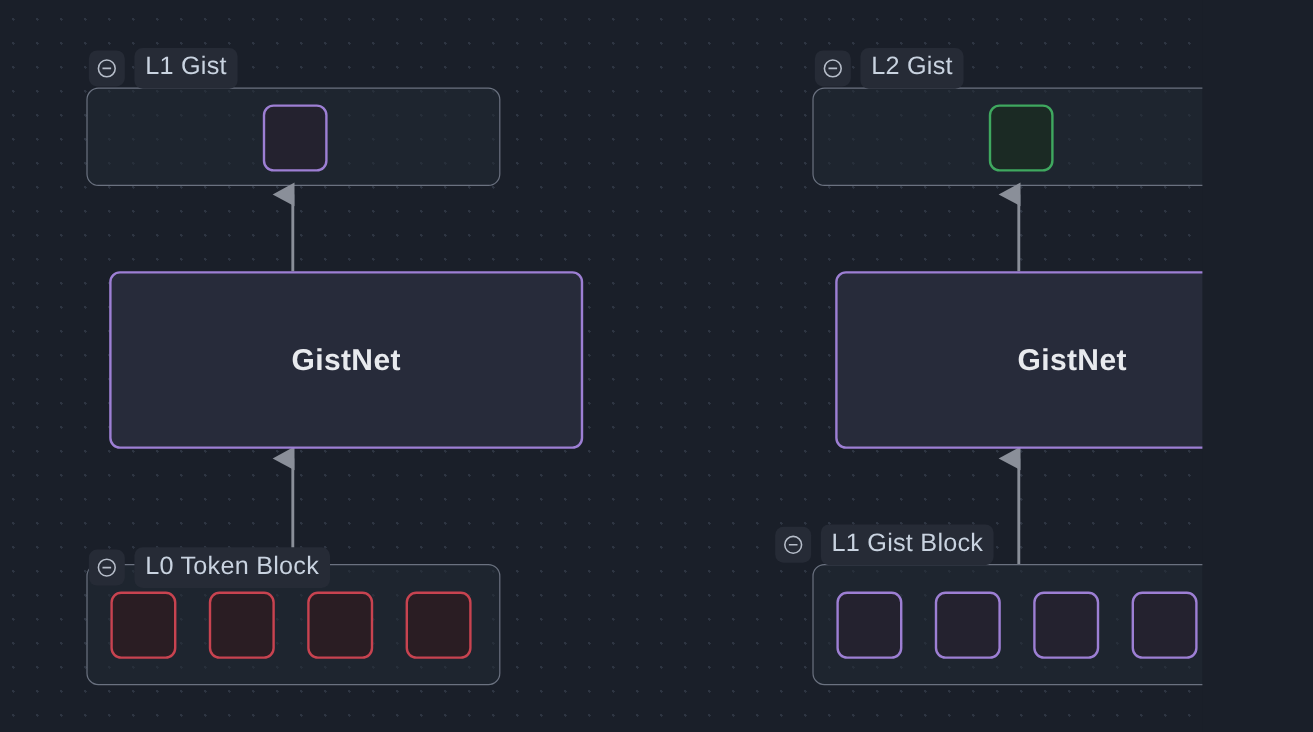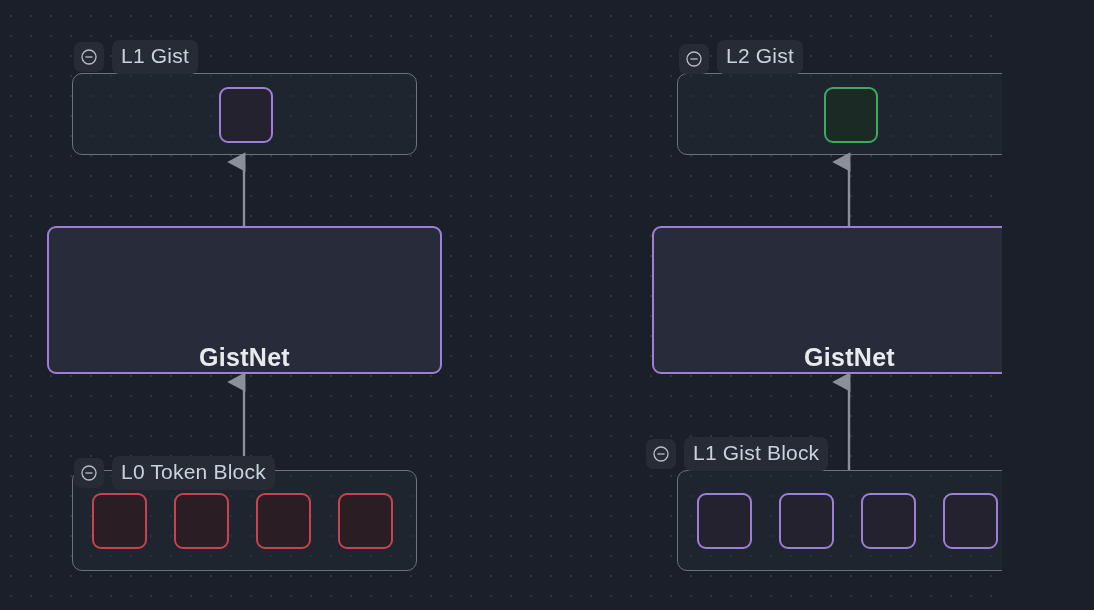--- a/index.html
+++ b/index.html
@@ -74,23 +74,24 @@
   .token.red    { border-color: #c84350; background: #2a1d23; }
 
   
   .process-node {
     position: absolute;
     box-sizing: border-box;
     border: 2px solid #9d7fd4;
     border-radius: 9px;
     background: #272b3a;
     display: flex;
-    align-items: flex-end;
+    align-items: center;
     justify-content: center;
     z-index: 4;
+    margin-left: 44px;
   }
   .process-label {
     color: #e8eaee;
     font-size: 25px;
     font-weight: bold;
     letter-spacing: 0.3px;
   }
 
   
   .edges {
@@ -130,21 +131,21 @@
         <circle cx="9" cy="9" r="7" fill="none" stroke="#b6bdc9" stroke-width="1.3"></circle>
         <line x1="5.4" y1="9" x2="12.6" y2="9" stroke="#b6bdc9" stroke-width="1.3"></line>
       </svg>
     </div>
     <div class="label-pill">L1 Gist</div>
   </div>
   <div class="group-node" style="left:72px; top:73px; width:345px; height:82px;">
     <div class="token purple" style="left:146px; top:13px; width:54px; height:56px;"></div>
   </div>
 
-  <div class="node-header" style="left:679px; top:40px;align-items:flex-end;">
+  <div class="node-header" style="left:679px; top:40px;">
     <div class="collapse-btn">
       <svg width="18" height="18" viewBox="0 0 18 18">
         <circle cx="9" cy="9" r="7" fill="none" stroke="#b6bdc9" stroke-width="1.3"></circle>
         <line x1="5.4" y1="9" x2="12.6" y2="9" stroke="#b6bdc9" stroke-width="1.3"></line>
       </svg>
     </div>
     <div class="label-pill">L2 Gist</div>
   </div>
   <div class="group-node" style="left:677px; top:73px; width:345px; height:82px;">
     <div class="token green" style="left:146px; top:13px; width:54px; height:56px;"></div>

